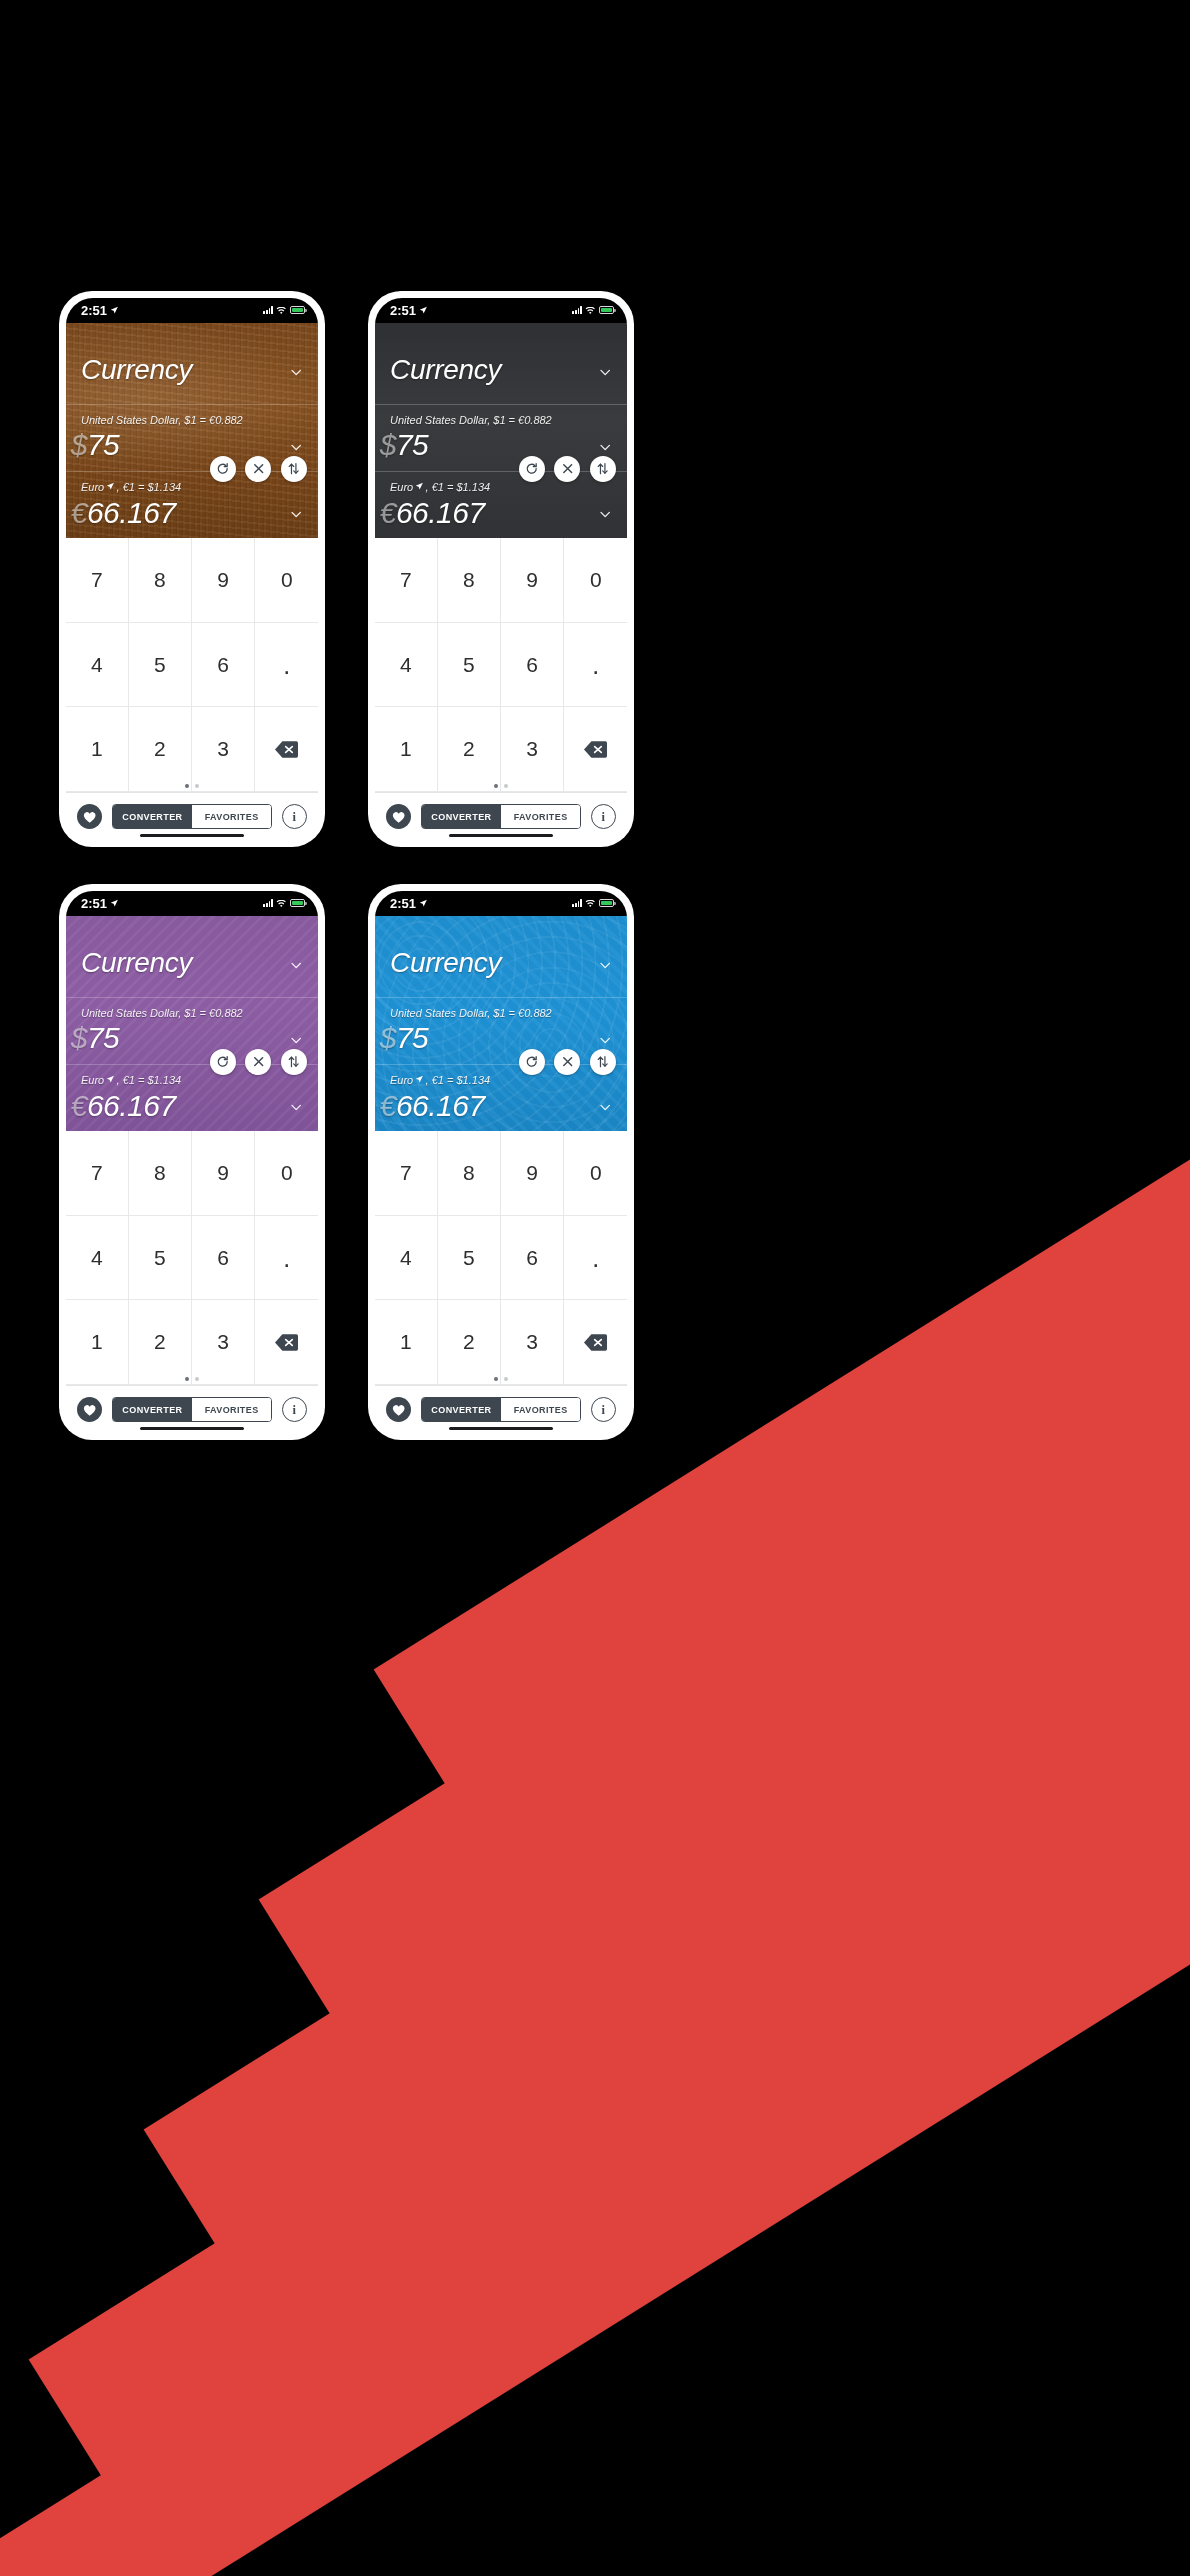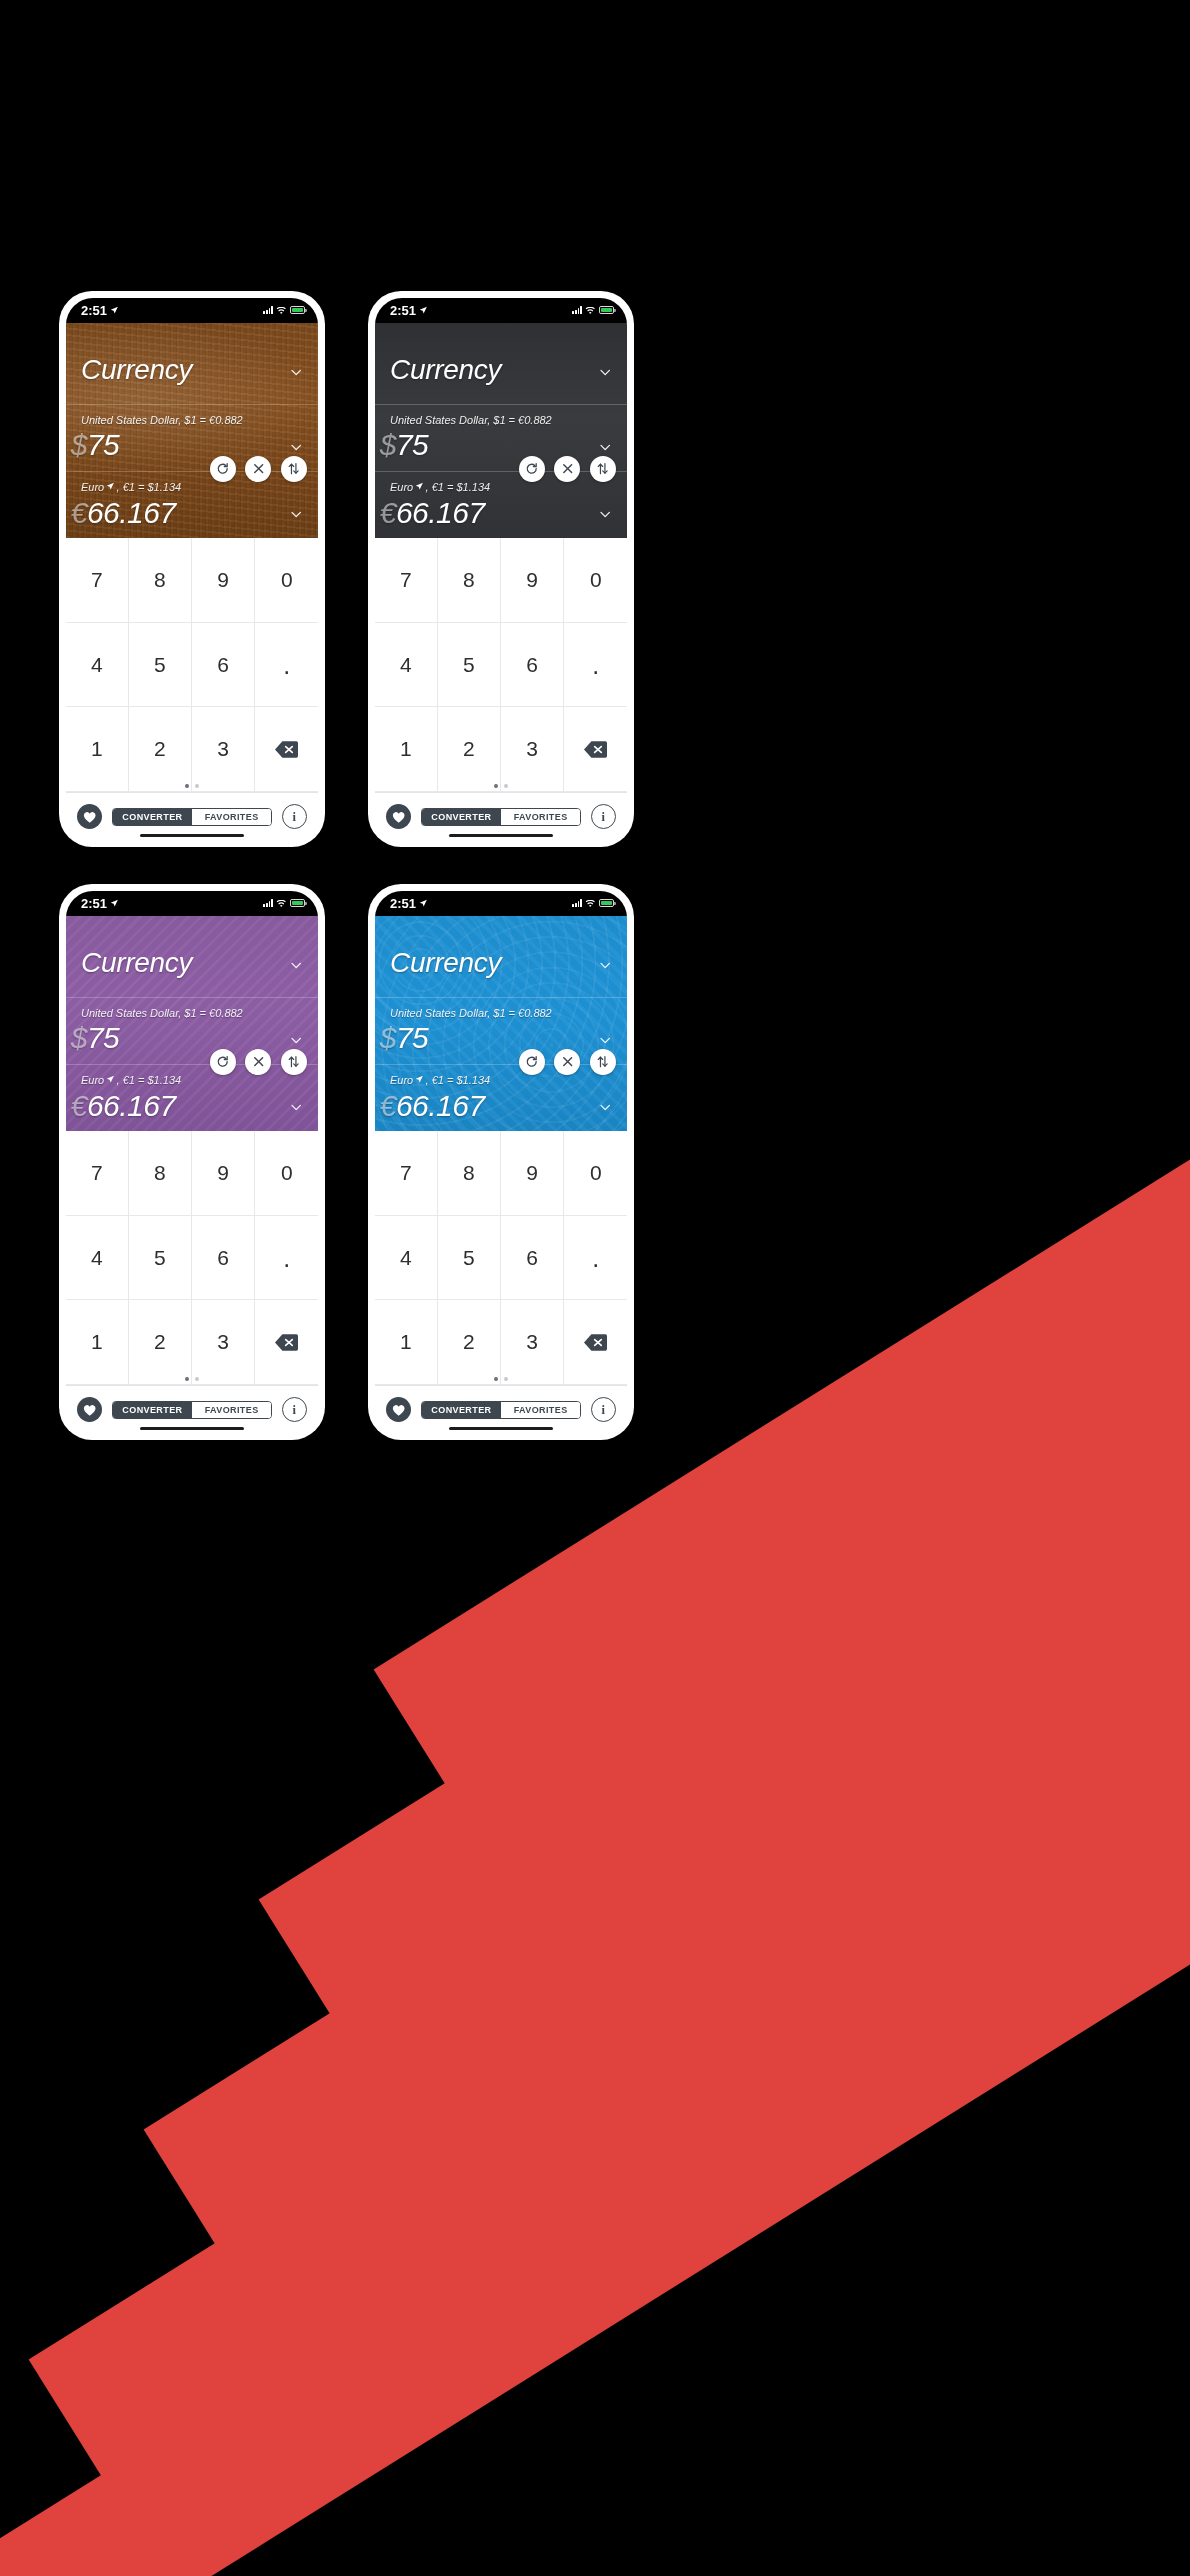--- a/index.html
+++ b/index.html
@@ -209,21 +209,21 @@
     display:flex; align-items:center; justify-content:center;
     flex:0 0 25px;
   }
   .fav-btn { background:#3e4750; }
   .fav-btn svg { width:13.4px; height:12.5px; }
   .info-btn { background:#fff; border:1.3px solid #3e4750; }
   .info-btn span { color:#3e4750; font-size:12.5px; font-weight:bold; font-family:"Liberation Serif", serif; line-height:1; }
 
   .segmented {
     flex:1 1 auto;
-    height: 18px;
+    height: 25px;
     display:flex;
     border-radius: 3.8px;
     overflow:hidden;
     border: 1px solid #3e4750;
   }
   .seg {
     flex:1 1 50%;
     display:flex; align-items:center; justify-content:center;
     font-size: 9px; font-weight:bold; letter-spacing:0.4px;
   }

